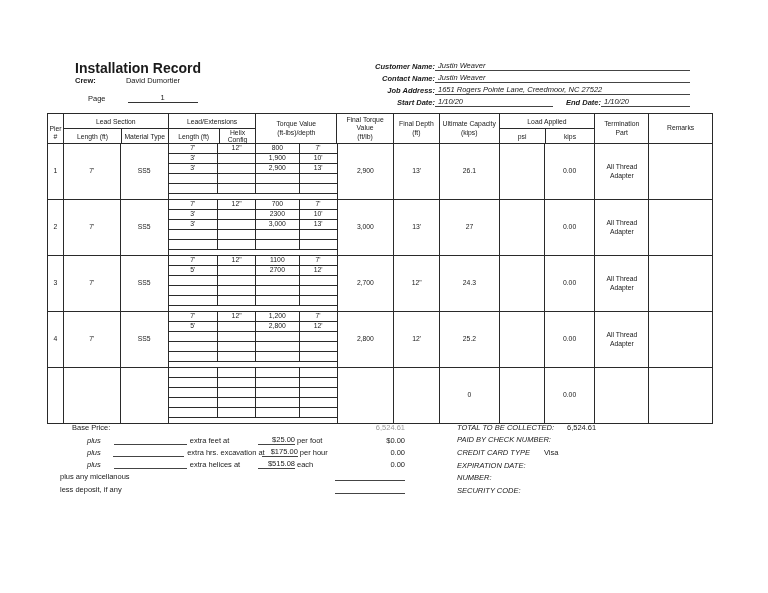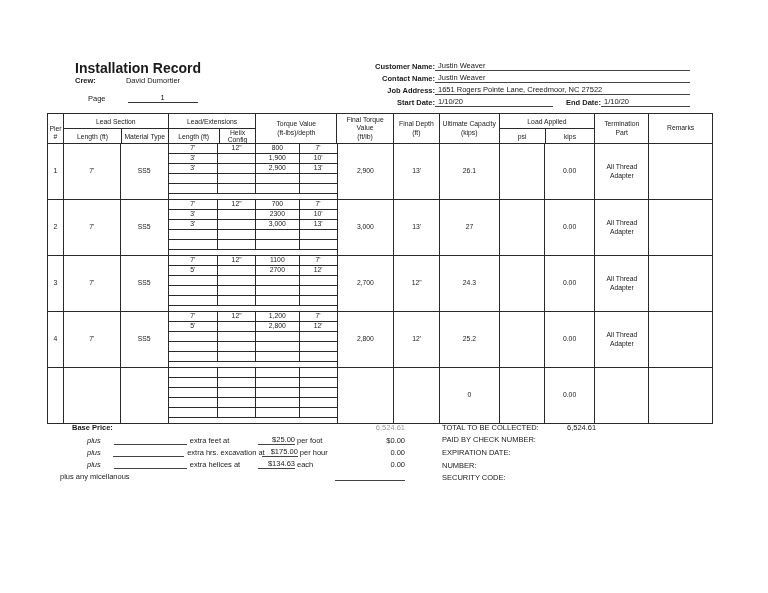--- a/index.html
+++ b/index.html
@@ -11,21 +11,21 @@
 
   
   .title { left:75px; top:60px; font-size:14px; font-weight:bold; }
   .crew-row { left:75px; top:76px; font-size:7.5px; }
   .crew-label { font-weight:bold; }
   .crew-value { margin-left:28px; }
   .page-row { left:88px; top:93px; font-size:7.5px; display:flex; align-items:flex-end; }
   .page-uline { display:inline-block; width:70px; margin-left:22px; border-bottom:1px solid #333; text-align:center; }
 
   .custblock { left:337px; top:59px; width:353px; font-size:7.5px; }
-  .frow { display:flex; height:12px; align-items:flex-end; }
+  .frow { display:flex; height:12px; align-items:flex-end;font-style:italic; }
   .flabel { width:98px; text-align:right; font-weight:bold; white-space:nowrap; }
   .fval { flex:1; border-bottom:1px solid #444; padding-left:3px; white-space:nowrap; line-height:1.2;margin-top:15px; }
   .fval.sd { flex:0 0 115px; }
   .flabel.ed { width:48px; }
 
   
   .itable { left:47px; top:113px; width:666px; border:1px solid #2a2a2a; box-sizing:border-box; font-size:6.8px; background:#fff; }
   .thead { display:flex; height:29px; }
   .trow { display:flex; height:55px; border-top:1px solid #2a2a2a; }
   .c { box-sizing:border-box; border-right:1px solid #2a2a2a; display:flex; align-items:center; justify-content:center; text-align:center; line-height:1.2; }
@@ -47,35 +47,35 @@
 
   .extgrid { width:169px; box-sizing:border-box; border-right:1px solid #2a2a2a; display:flex; flex-direction:column; }
   .srow { display:flex; height:10px; }
   .sc { box-sizing:border-box; border-right:1px solid #2a2a2a; border-bottom:1px solid #2a2a2a; display:flex; align-items:center; justify-content:center; line-height:1; }
   .sl{width:50px} .sh{width:38px} .st{width:44px} .sd{width:37px; border-right:none;}
   .term-cell { padding:0 3px; }
 
   
   .pricing { left:60px; top:420px; width:345px; font-size:7.5px; }
   .prow { display:flex; height:12.3px; align-items:flex-end; line-height:1.2; }
-  .bp-label { font-weight:bold; margin-left:12px;text-align:right; }
+  .bp-label { font-weight:normal; margin-left:12px;text-align:right; }
   .spacer { flex:1; }
   .gray { color:#9a9a9a; }
   .plus { margin-left:27px; width:29px;font-style:italic; }
   .blankline { width:80px; border-bottom:1px solid #444; }
   .plabel { width:75px; padding-left:3px; white-space:nowrap; }
   .prate { width:40px; text-align:right; border-bottom:1px solid #444; }
   .punit { width:50px; padding-left:2px; }
   .pval { width:68px; text-align:right; }
   .uline70 { width:70px; border-bottom:1px solid #444; }
 
   
   .payment { left:442px; top:420px; width:250px; font-size:7.5px; }
   .payrow { position:relative; height:12.7px; }
-  .paylabel { position:absolute; left:0; bottom:1px; white-space:nowrap; }
+  .paylabel { position:absolute; left:15px; bottom:1px; white-space:nowrap;font-style:italic; }
   .payval-total { position:absolute; left:125px; bottom:1px; }
   .payval-card { position:absolute; left:102px; bottom:1px; }
 </style>
 </head>
 <body>
 
 <div class="page">
 
   <div class="abs title">Installation Record</div>
   <div class="abs crew-row">
@@ -400,41 +400,50 @@
       <span class="plabel">extra hrs. excavation at</span>
       <span class="prate">$175.00</span>
       <span class="punit">per hour</span>
       <span class="spacer"></span>
       <span class="pval">0.00</span>
     </div>
     <div class="prow">
       <span class="plus">plus</span>
       <span class="blankline"></span>
       <span class="plabel">extra helices at</span>
-      <span class="prate">$134.63</span>
+      <span class="prate">$515.08</span>
       <span class="punit">each</span>
       <span class="spacer"></span>
       <span class="pval">0.00</span>
     </div>
     <div class="prow">
       <span>plus any micellanous</span>
+      <span class="spacer"></span>
+      <span class="uline70"></span>
+    </div>
+    <div class="prow">
+      <span>less deposit, if any</span>
       <span class="spacer"></span>
       <span class="uline70"></span>
     </div>
   </div>
 
   <div class="abs payment">
     <div class="payrow">
       <span class="paylabel">TOTAL TO BE COLLECTED:</span>
       <span class="payval-total">6,524.61</span>
     </div>
     <div class="payrow">
       <span class="paylabel">PAID BY CHECK NUMBER:</span>
     </div>
     <div class="payrow">
+      <span class="paylabel">CREDIT CARD TYPE</span>
+      <span class="payval-card">Visa</span>
+    </div>
+    <div class="payrow">
       <span class="paylabel">EXPIRATION DATE:</span>
     </div>
     <div class="payrow">
       <span class="paylabel">NUMBER:</span>
     </div>
     <div class="payrow">
       <span class="paylabel">SECURITY CODE:</span>
     </div>
   </div>
 

